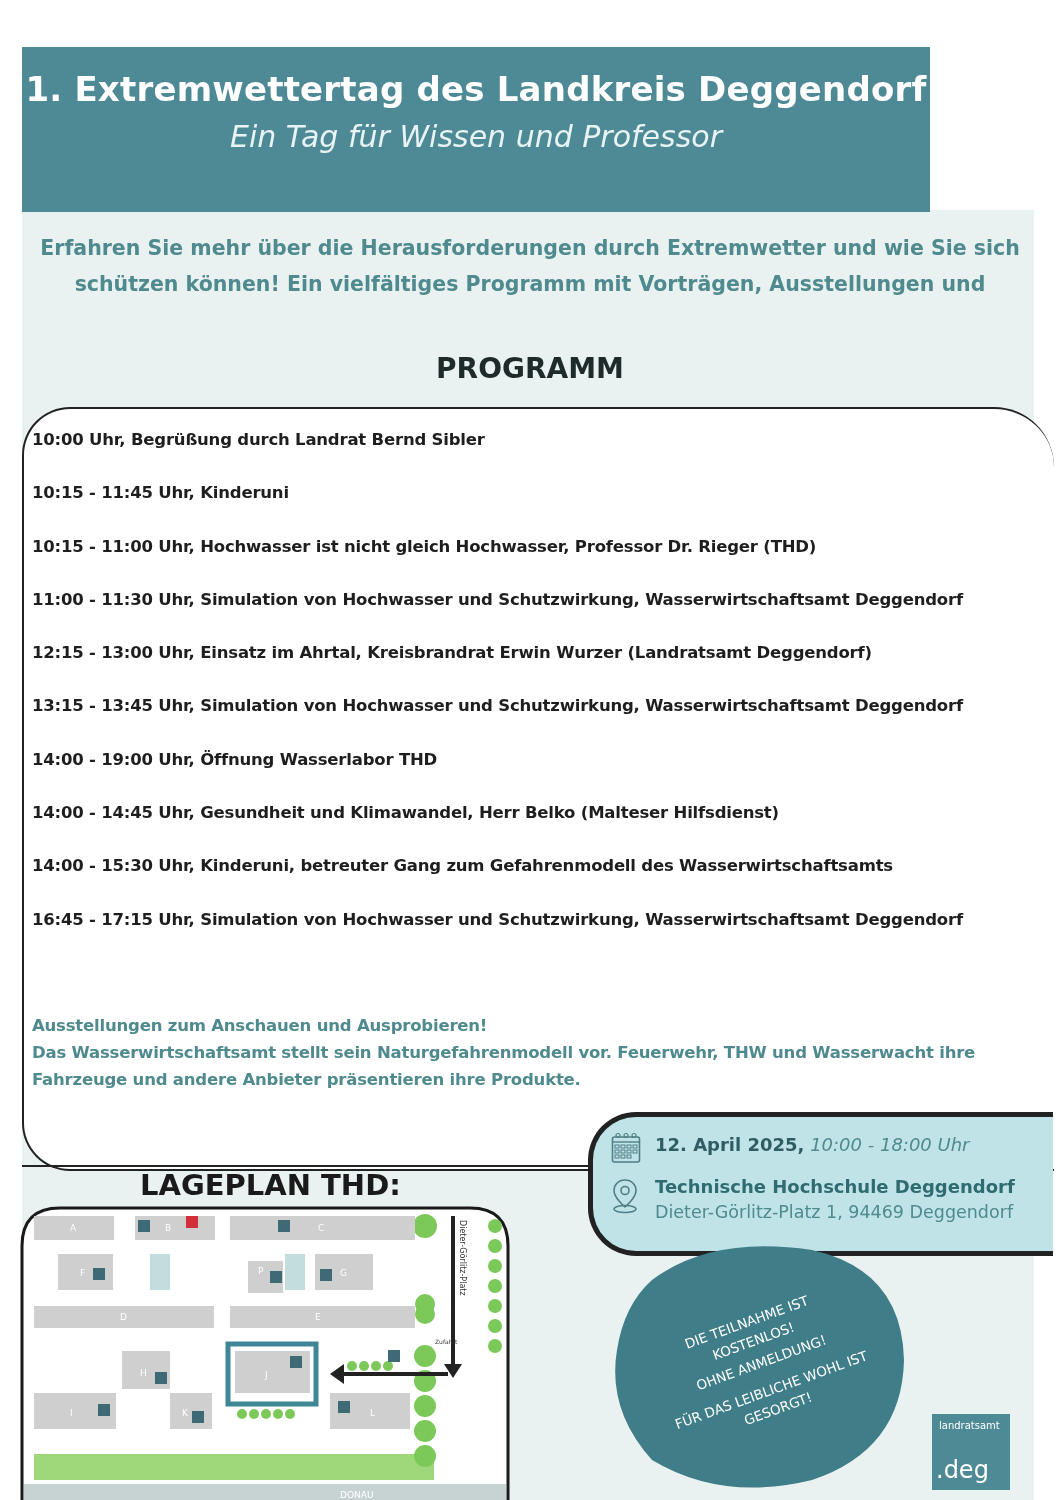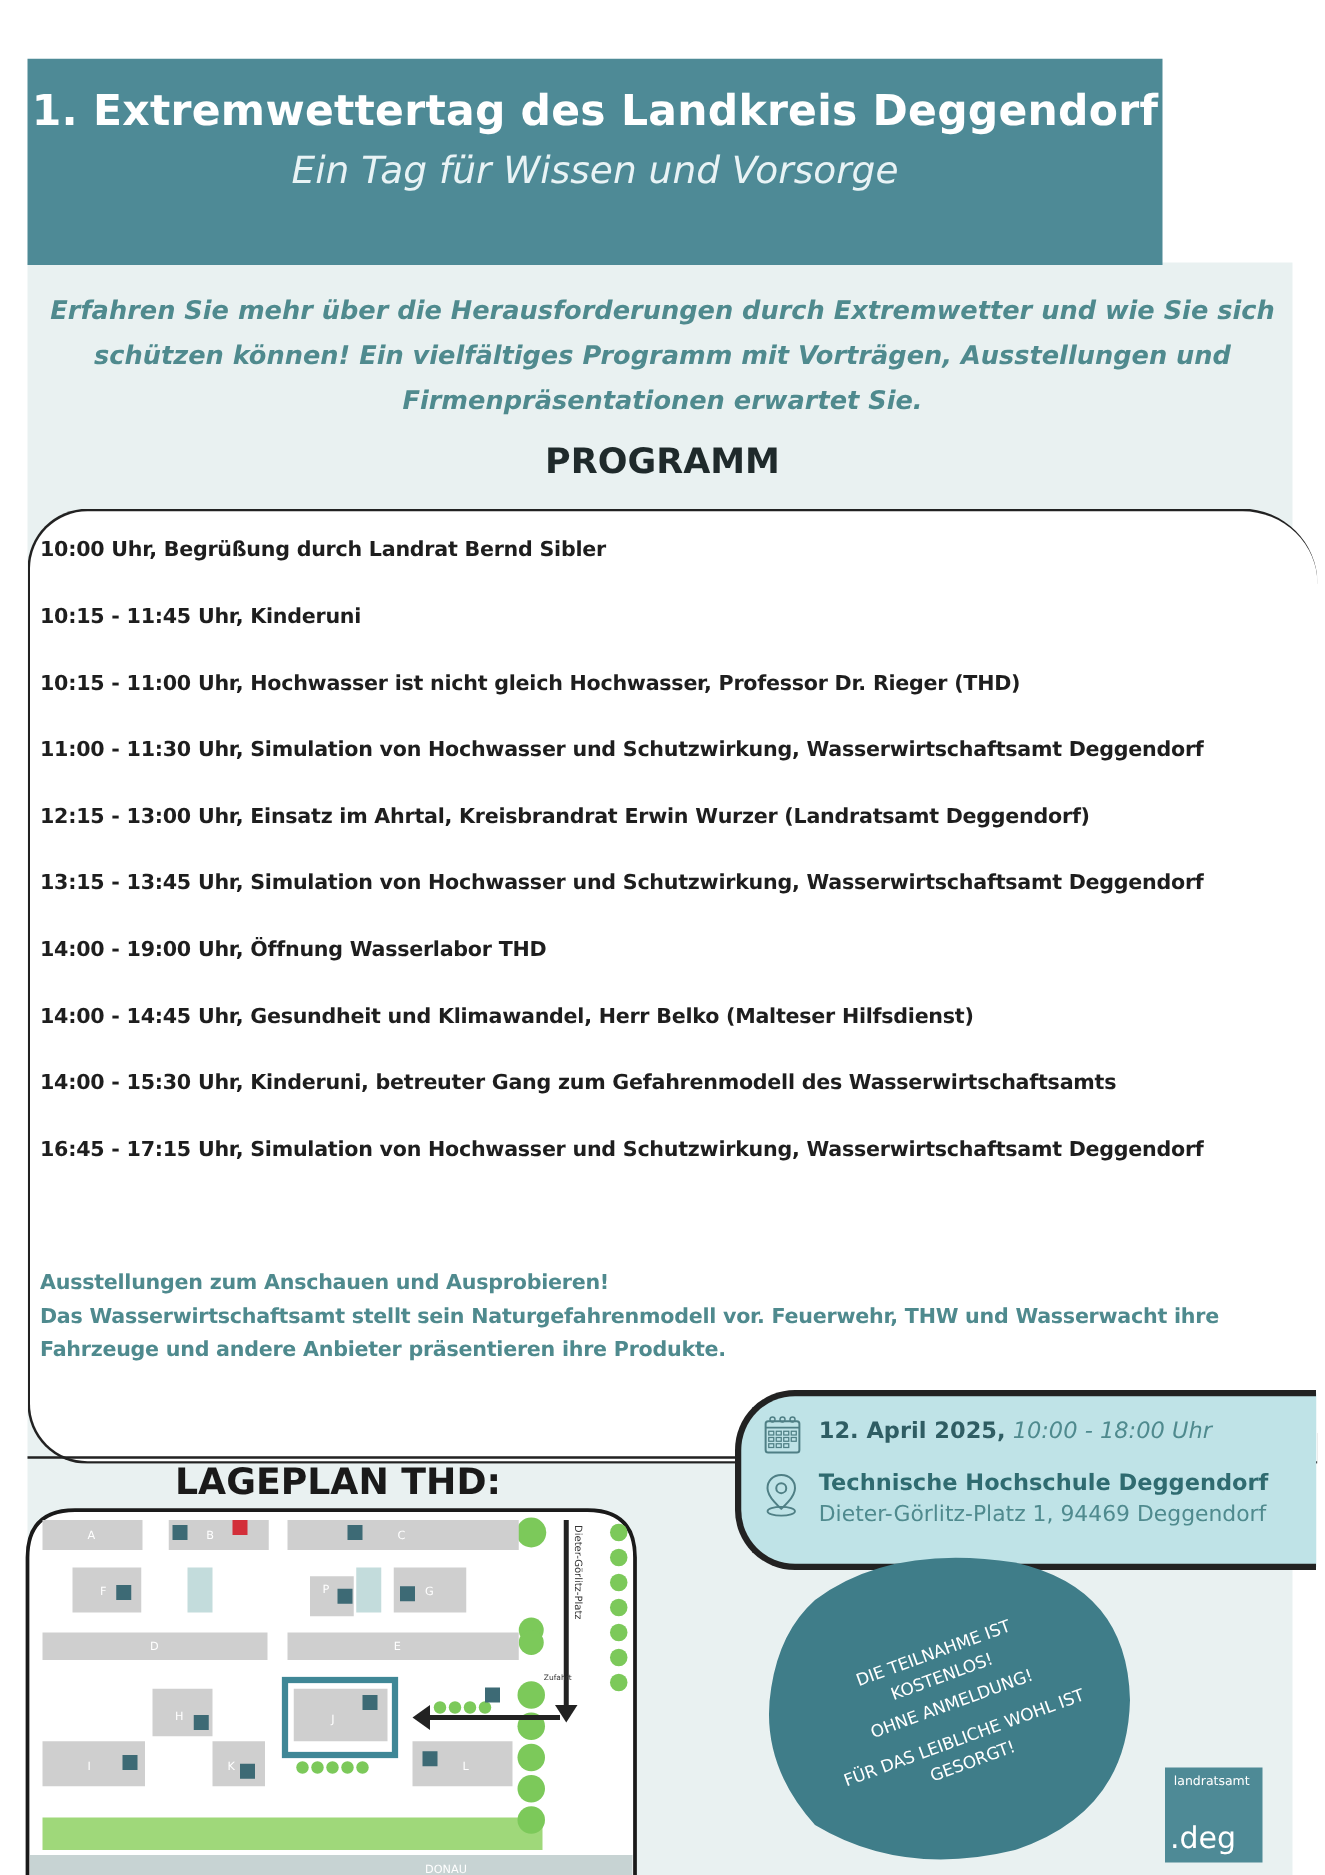--- a/index.html
+++ b/index.html
@@ -1,21 +1,21 @@
 <!DOCTYPE html>
 <html><head>
 <meta charset="utf-8">
 <style>
   html, body { margin:0; padding:0; }
   body { width:1060px; height:1500px; background:#ffffff; position:relative; overflow:hidden; font-family:"Liberation Sans", sans-serif; }
   .page-bg { position:absolute; left:22px; top:210px; width:1012px; height:1290px; background:#e9f1f1; }
   .header { position:absolute; left:22px; top:47px; width:908px; height:165px; background:#4e8a96; text-align:center; color:#fff; }
   .header .title { position:absolute; left:0; right:0; top:22px; font-family:"DejaVu Sans", sans-serif; font-weight:bold; font-size:34px; letter-spacing:0.2px; }
   .header .subtitle { position:absolute; left:0; right:0; top:72px; font-family:"DejaVu Sans", sans-serif; font-style:italic; font-weight:normal; font-size:30px; color:#e8f3f5; font-weight:200; }
-  .intro { position:absolute; left:40px; width:980px; top:230px; text-align:center; color:#4f8a8e; font-family:"DejaVu Sans", sans-serif; font-weight:bold; font-size:20.5px; line-height:36px;font-style:italic; }
+  .intro { position:absolute; left:40px; width:980px; top:230px; text-align:center; color:#4f8a8e; font-family:"DejaVu Sans", sans-serif; font-weight:bold; font-size:20.5px; line-height:36px; }
   .prog-heading { position:absolute; left:0; width:1060px; top:352px; text-align:center; font-family:"DejaVu Sans", sans-serif; font-weight:bold; font-size:28px; color:#1f2a2b; }
   .prog-box { position:absolute; left:22px; top:407px; width:1030px; height:760px; background:#ffffff; border:2px solid #222; border-radius:48px 60px 0 48px; border-right:none; border-bottom-right-radius:0; }
   .prog-box-bottom { position:absolute; left:22px; top:1165px; width:570px; height:2px; background:#222; }
   .schedule { position:absolute; left:32px; top:426px; margin:0; padding:0; list-style:none; }
   .schedule li { font-family:"DejaVu Sans", sans-serif; font-weight:bold; font-size:16.5px; color:#1e1e1e; height:53.3px; line-height:28px; white-space:nowrap; letter-spacing:-0.2px; }
   .exhibits { position:absolute; left:32px; top:1012px; color:#4f8a8e; font-family:"DejaVu Sans", sans-serif; font-weight:bold; font-size:16.5px; line-height:27px; letter-spacing:-0.2px; }
   .info-box { position:absolute; left:588px; top:1112px; width:460px; height:134px; background:#bfe3e7; border:5px solid #222; border-radius:48px; border-right:none; border-top-right-radius:0; border-bottom-right-radius:0; }
   .info-row1 { position:absolute; left:655px; top:1134px; font-family:"DejaVu Sans", sans-serif; font-size:18px; color:#3f6f74; white-space:nowrap; }
   .info-row1 b { color:#2f5d63; }
   .info-row1 i { font-weight:normal; color:#4f8a8e; }
@@ -30,27 +30,26 @@
   .logo .l1 { position:absolute; left:7px; top:6px; font-size:10px; font-family:"DejaVu Sans", sans-serif; }
   .logo .l2 { position:absolute; left:4px; top:42px; font-size:24px; font-family:"DejaVu Sans", sans-serif; }
 </style>
 </head>
 <body>
 
 <div class="page-bg"></div>
 
 <div class="header">
   <div class="title">1. Extremwettertag des Landkreis Deggendorf</div>
-  <div class="subtitle">Ein Tag für Wissen und Vorsorge</div>
+  <div class="subtitle">Ein Tag für Wissen und Professor</div>
 </div>
 
 <div class="intro">
   <div>Erfahren Sie mehr über die Herausforderungen durch Extremwetter und wie Sie sich</div>
   <div>schützen können! Ein vielfältiges Programm mit Vorträgen, Ausstellungen und</div>
-  <div>Firmenpräsentationen erwartet Sie.</div>
 </div>
 
 <div class="prog-heading">PROGRAMM</div>
 
 <div class="prog-box"></div>
 <div class="prog-box-bottom"></div>
 
 <ul class="schedule">
   <li>10:00 Uhr, Begrüßung durch Landrat Bernd Sibler</li>
   <li>10:15 - 11:45 Uhr, Kinderuni</li>

